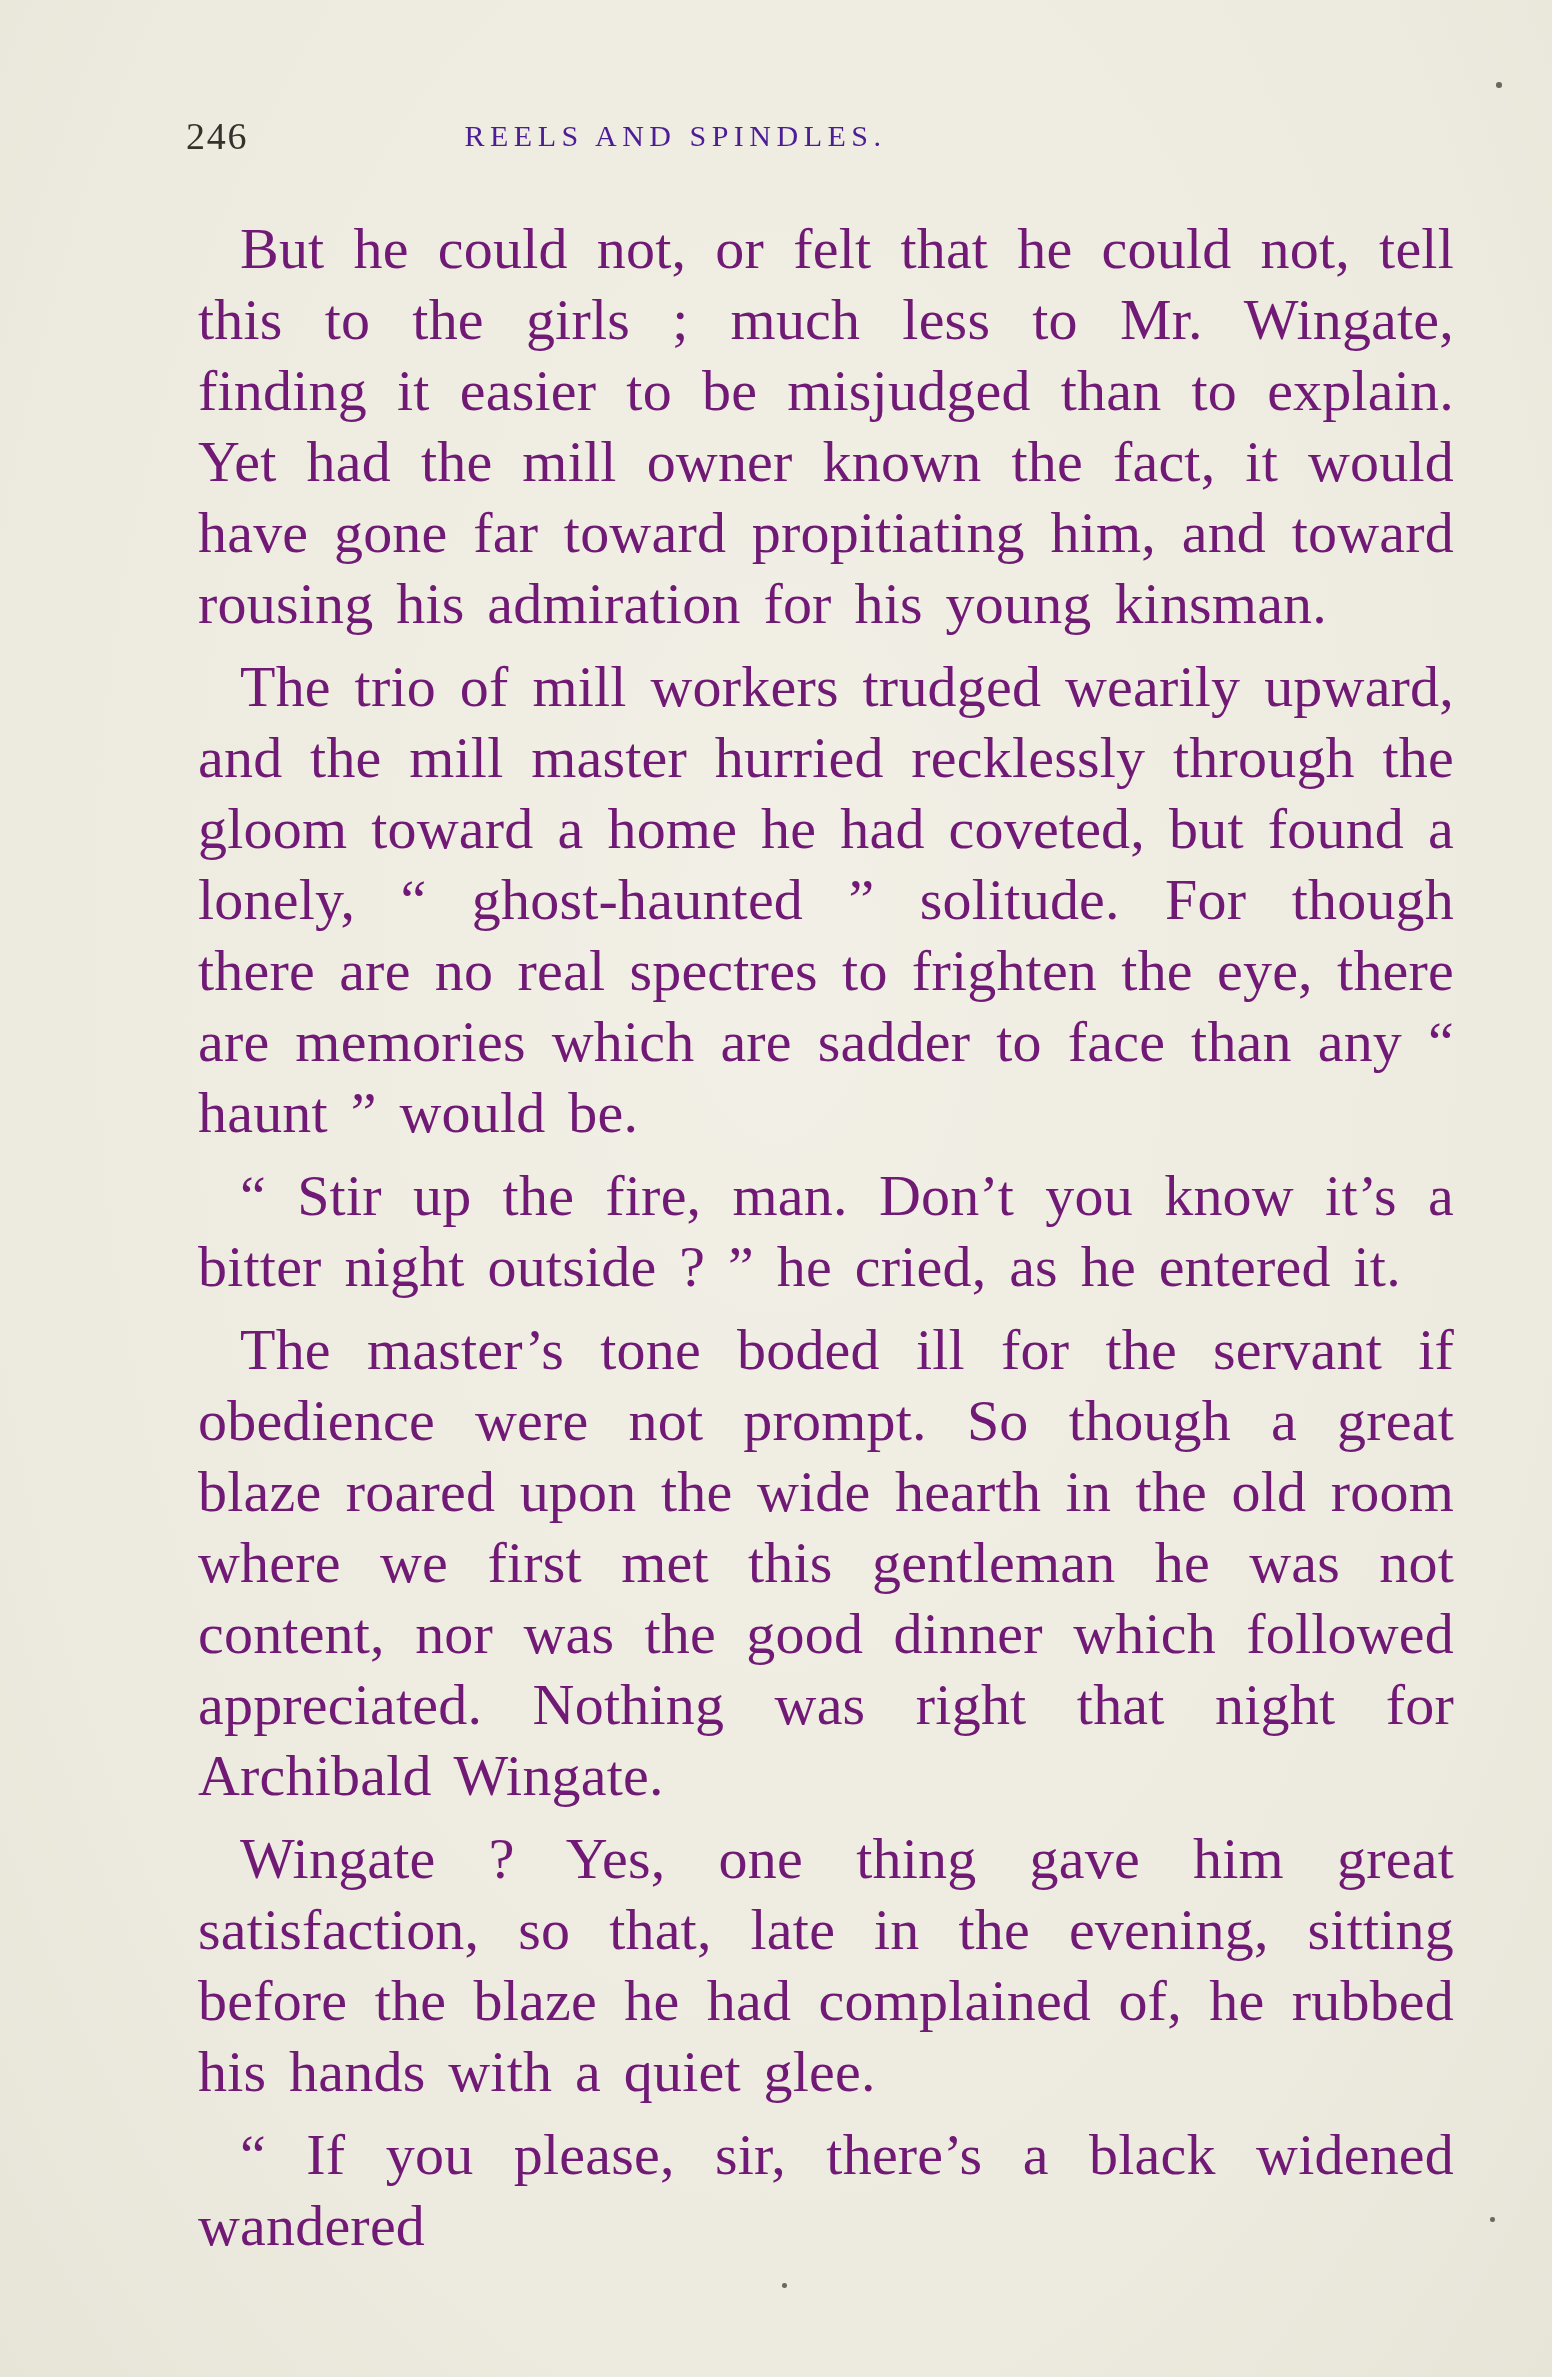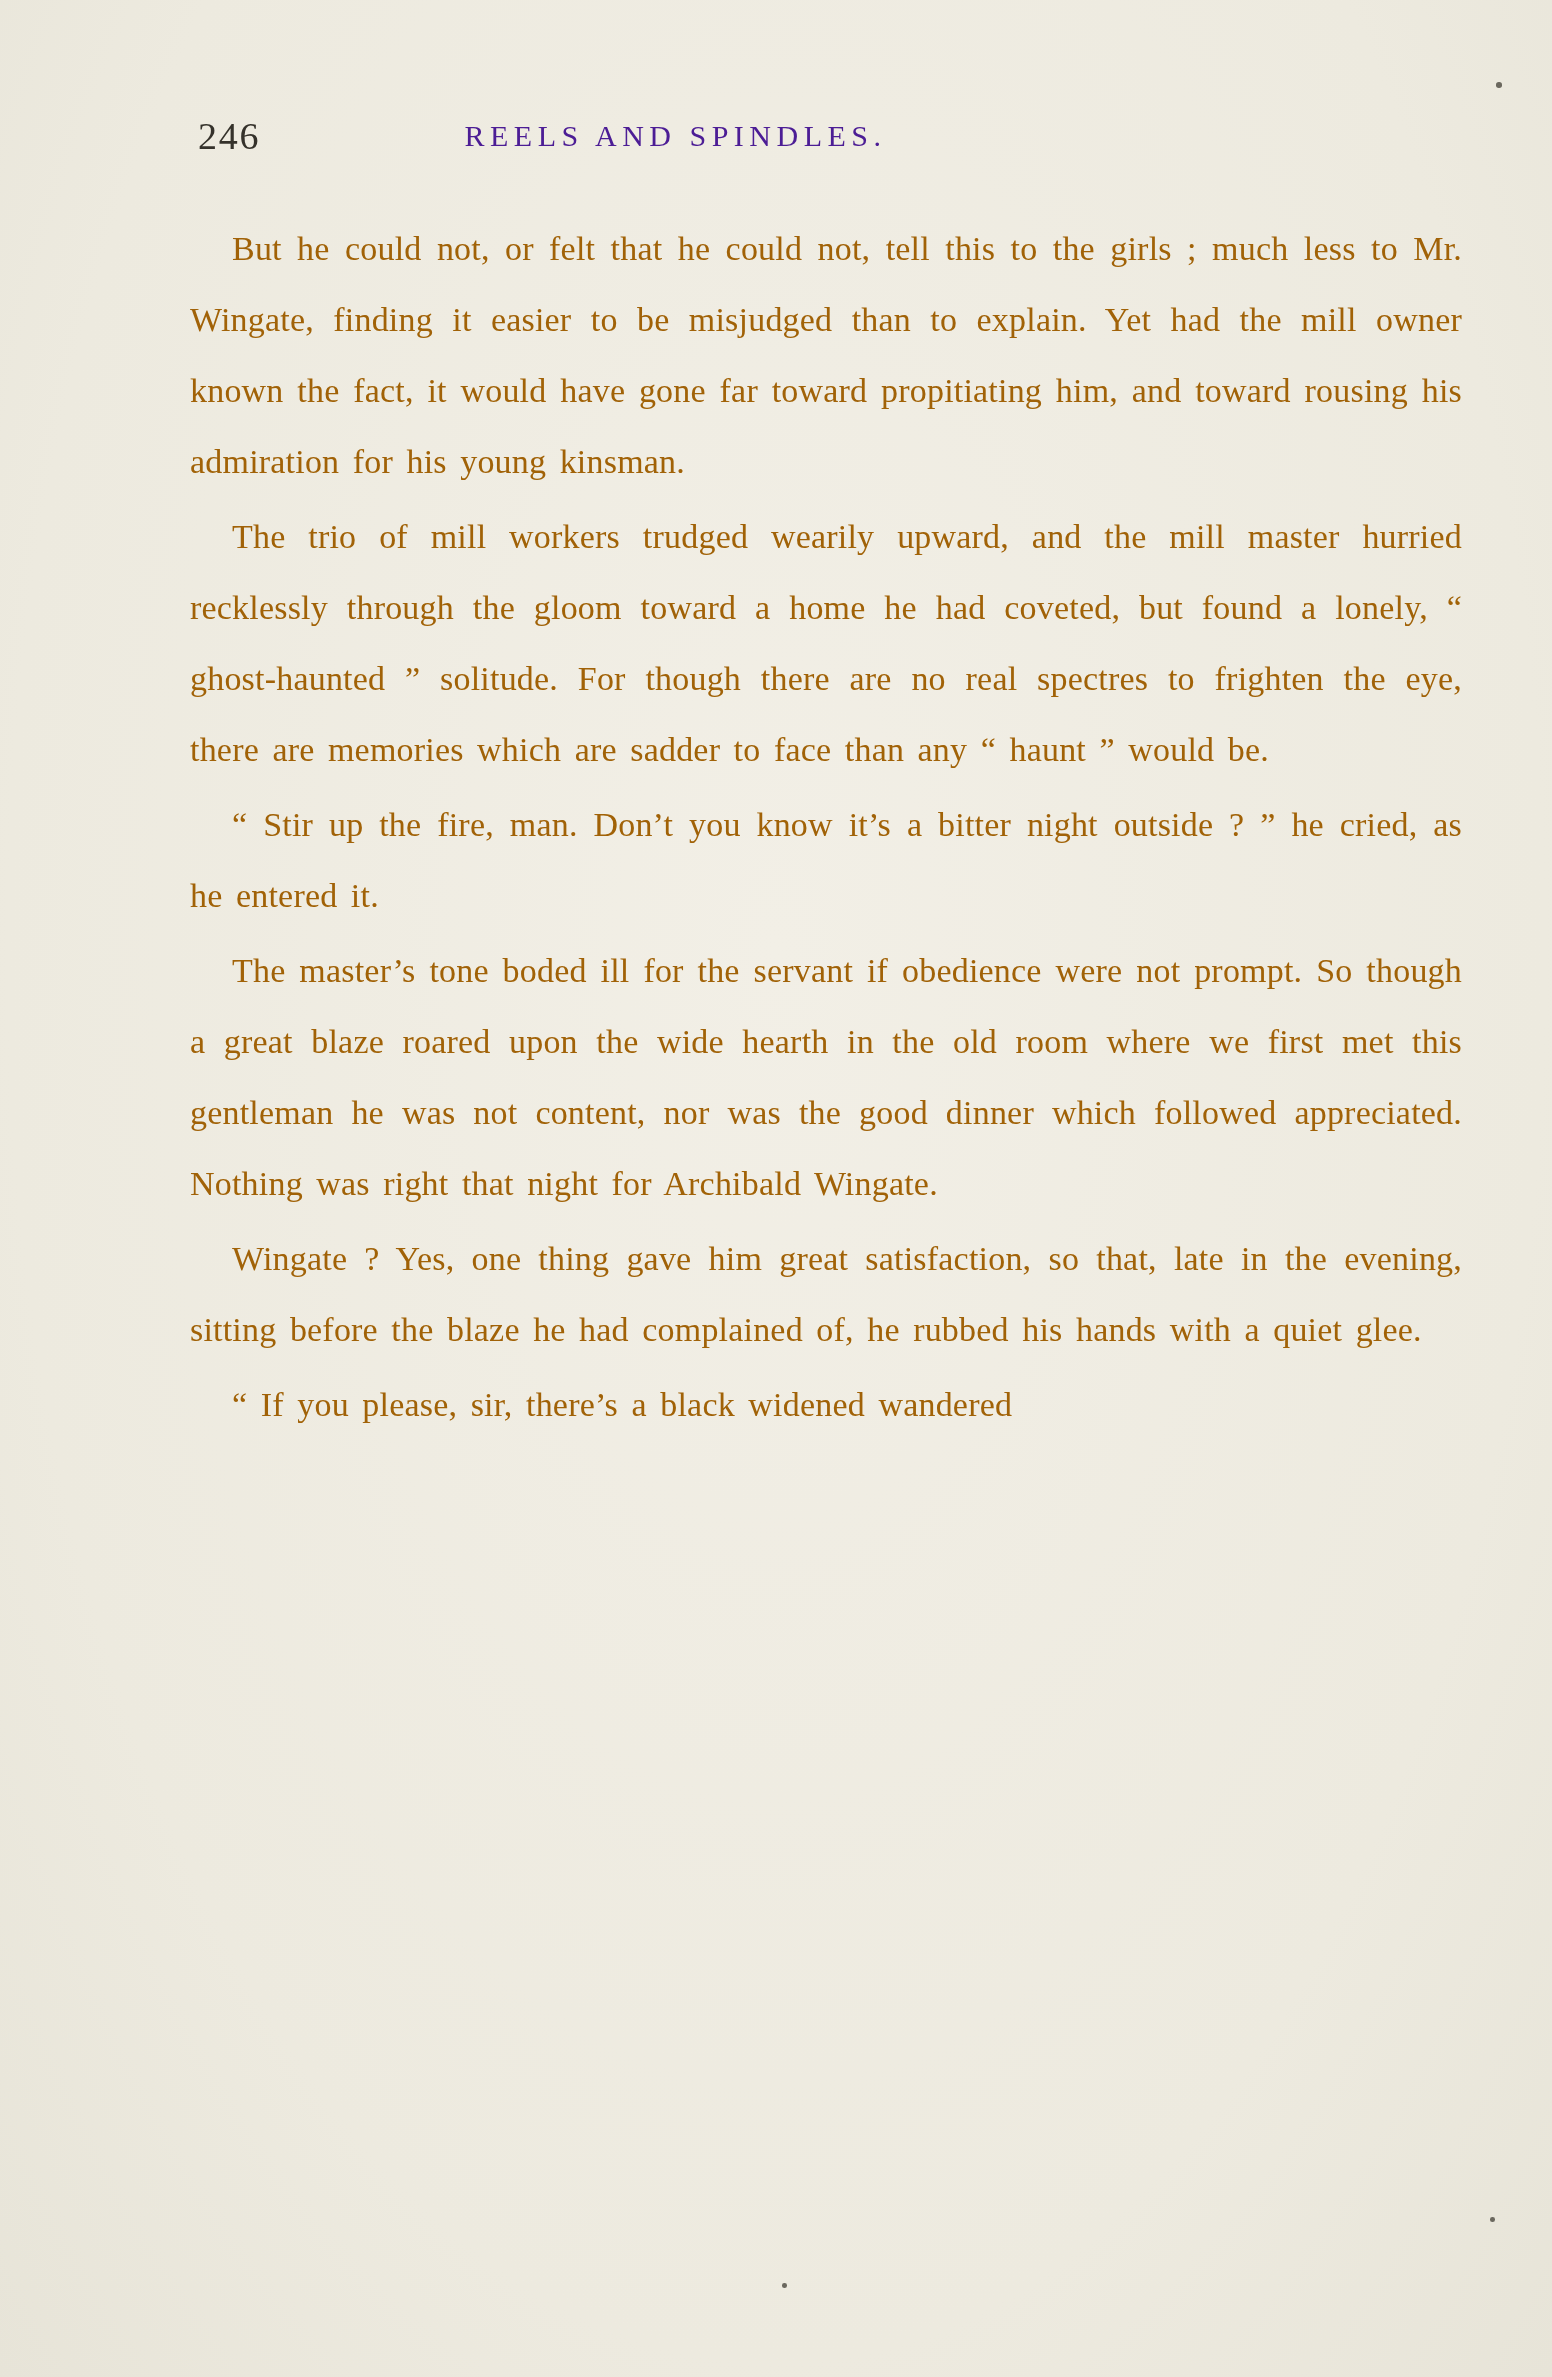--- a/index.html
+++ b/index.html
@@ -26,46 +26,46 @@
     top: 108px;
     width: 1280px;
   }
   .runninghead {
     position: relative;
     height: 58px;
     margin-bottom: 47px;
   }
   .pagenum {
     position: absolute;
-    left: 12px;
+    left: 0;
     top: 5.5px;
     font-size: 38px;
     letter-spacing: 1.8px;
     color: #35322b;
   }
   .headtitle {
     text-align: center;
     font-size: 30px;
     letter-spacing: 5.5px;
     padding-right: 301px;
     padding-top: 11px;
     box-sizing: border-box;
     width: 100%;
     color: #4c1d95;
     white-space: nowrap;
   }
   .bodytext p {
-    margin: 4px;
-    font-size: 34px;
+    margin: 12px;
+    font-size: 58px;
     line-height: 71px;
     text-align: justify;
     text-indent: 42px;
     word-spacing: 0.14em;
     letter-spacing: 0.2px;
-    color: #a16207;
+    color: #701a75;
   }
   .speck {
     position: absolute;
     background: #6b6density85e;
     background: #6b685e;
     border-radius: 50%;
   }
   .speck.s1 { left: 1496px; top: 82px;  width: 5.5px; height: 5.5px; }
   .speck.s2 { left: 1490px; top: 2217px; width: 4.6px; height: 4.6px; }
   .speck.s3 { left: 782px;  top: 2283px; width: 4.6px; height: 4.6px; }

